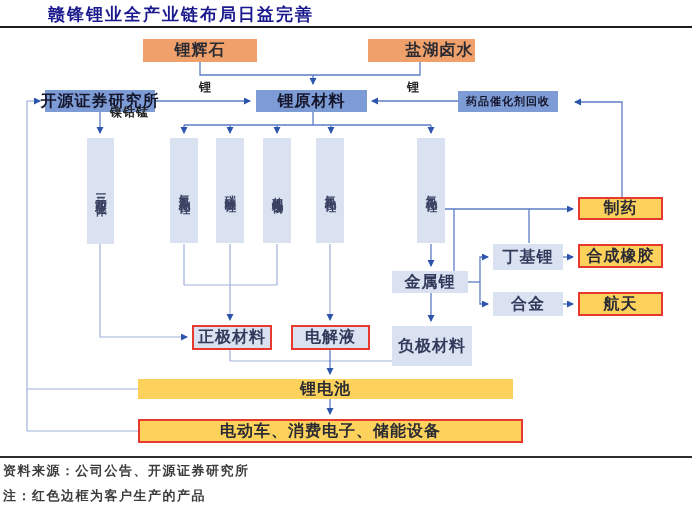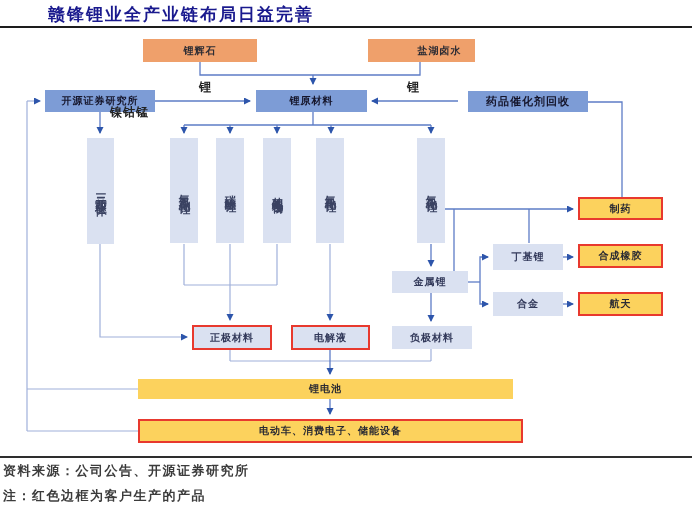--- a/index.html
+++ b/index.html
@@ -12,21 +12,21 @@
   .abs{position:absolute;box-sizing:border-box;}
   
   .title{
     left:48px;top:3px;font-size:17px;font-weight:bold;color:#1a1a8e;
     letter-spacing:2px;white-space:nowrap;
   }
   .title-rule{left:0;top:26px;width:692px;height:2px;background:#1d1d1d;}
   
   .node{
     display:flex;align-items:center;justify-content:center;
-    font-size:10px;font-weight:bold;color:#2b2b33;
+    font-size:16px;font-weight:bold;color:#2b2b33;
     letter-spacing:1px;white-space:nowrap;
   }
   .orange{background:#efa06b;}
   .blue{background:#7d9cd6;color:#15152b;}
   .lite{background:#dae1f1;color:#32395a;}
   .yellow{background:#fcd25d;}
   .redborder{border:2px solid #e8392e;}
   
   .vnode{
     display:flex;align-items:center;justify-content:center;
@@ -114,21 +114,21 @@
   <path class="s2" d="M138,431 L27,431"></path>
   <path class="s2" d="M27,431 L27,101"></path>
   <path class="s2" d="M27,101 L40,101" marker-end="url(#ar)"></path>
 </svg>
 
 <div class="abs node orange" style="left:143px;top:39px;width:114px;height:23px;">锂辉石</div>
 <div class="abs node orange" style="left:368px;top:39px;width:107px;height:23px;padding-left:36px;">盐湖卤水</div>
 
 <div class="abs node blue" style="left:45px;top:90px;width:110px;height:22px;">开源证券研究所</div>
 <div class="abs node blue" style="left:256px;top:90px;width:111px;height:22px;">锂原材料</div>
-<div class="abs node blue" style="left:468px;top:91px;width:120px;height:21px;font-size:11px;">药品催化剂回收</div>
+<div class="abs node blue" style="left:458px;top:91px;width:100px;height:21px;font-size:11px;">药品催化剂回收</div>
 
 <div class="abs edge-label" style="left:199px;top:79px;">锂</div>
 <div class="abs edge-label" style="left:407px;top:79px;">锂</div>
 <div class="abs edge-label" style="left:110px;top:104px;">镍钴锰</div>
 
 <div class="abs vnode" style="left:87px;top:138px;width:27px;height:106px;">三元前驱体</div>
 <div class="abs vnode" style="left:170px;top:138px;width:28px;height:105px;">氢氧化锂</div>
 <div class="abs vnode" style="left:216px;top:138px;width:28px;height:105px;">碳酸锂</div>
 <div class="abs vnode" style="left:263px;top:138px;width:28px;height:105px;letter-spacing:1px;font-size:11px;">其他锂化合物</div>
 <div class="abs vnode" style="left:316px;top:138px;width:28px;height:105px;">氟化锂</div>
@@ -136,20 +136,20 @@
 
 <div class="abs node yellow redborder" style="left:578px;top:197px;width:85px;height:23px;">制药</div>
 <div class="abs node lite" style="left:493px;top:244px;width:70px;height:26px;">丁基锂</div>
 <div class="abs node yellow redborder" style="left:578px;top:244px;width:85px;height:24px;">合成橡胶</div>
 <div class="abs node lite" style="left:392px;top:271px;width:76px;height:22px;">金属锂</div>
 <div class="abs node lite" style="left:493px;top:292px;width:70px;height:24px;">合金</div>
 <div class="abs node yellow redborder" style="left:578px;top:292px;width:85px;height:24px;">航天</div>
 
 <div class="abs node lite redborder" style="left:192px;top:325px;width:80px;height:25px;">正极材料</div>
 <div class="abs node lite redborder" style="left:291px;top:325px;width:79px;height:25px;">电解液</div>
-<div class="abs node lite" style="left:392px;top:326px;width:80px;height:23px;">负极材料</div>
+<div class="abs node lite" style="left:392px;top:326px;width:80px;height:40px;">负极材料</div>
 
 <div class="abs node yellow" style="left:138px;top:379px;width:375px;height:20px;">锂电池</div>
 <div class="abs node yellow redborder" style="left:138px;top:419px;width:385px;height:24px;">电动车、消费电子、储能设备</div>
 
 <div class="abs foot-rule"></div>
 <div class="abs foot-text" style="top:462px;">资料来源：公司公告、开源证券研究所</div>
 <div class="abs foot-text" style="top:487px;">注：红色边框为客户生产的产品</div>
 
 </body></html>

